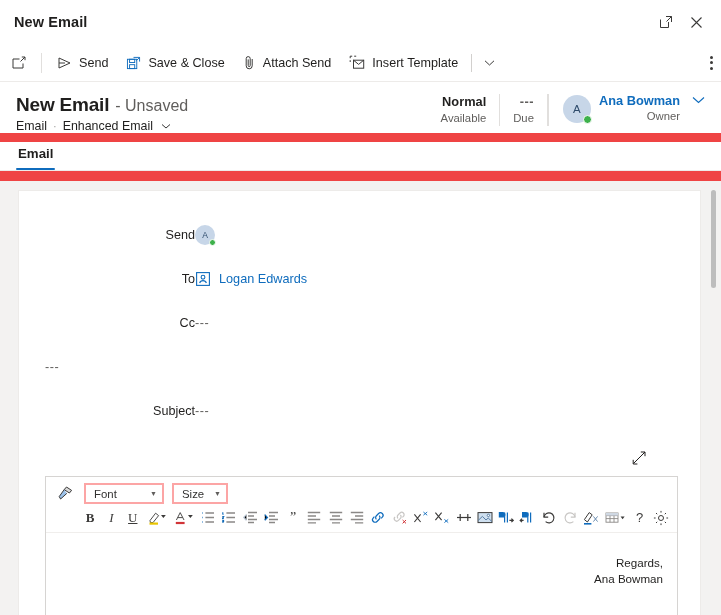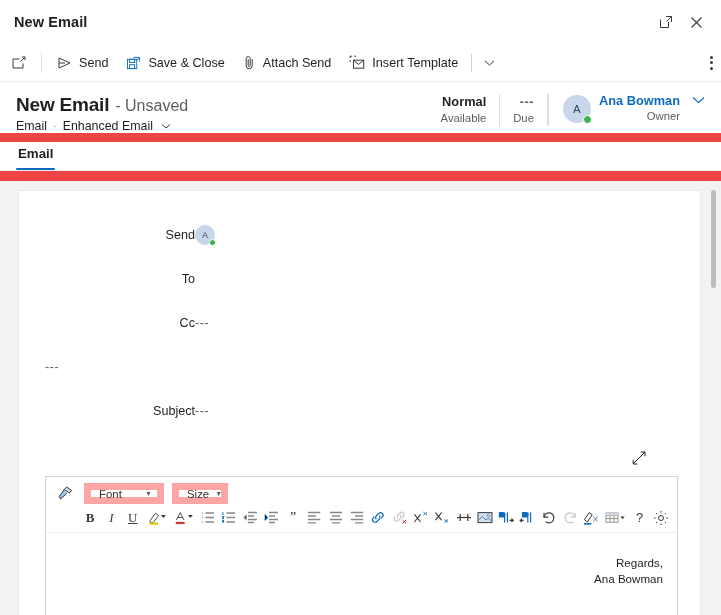--- a/index.html
+++ b/index.html
@@ -123,21 +123,21 @@
   .expand-row { display: flex; justify-content: flex-end; padding-right: 28px; margin-top: 14px; }
   .expand-btn { width: 22px; height: 22px; display: flex; align-items: center; justify-content: center; cursor: pointer; }
 
   
   .editor { margin-top: 7px; border: 1px solid #d6d4d2; background: #ffffff; margin-right: 0; }
   .ed-toolbar { padding: 6px 6px 4px 8px; border-bottom: 1px solid #f0eeec; }
   .ed-row1 { display: flex; align-items: center; gap: 8px; }
   .ed-row2 { display: flex; align-items: center; gap: 1px; padding-left: 26px; margin-top: 3px; flex-wrap: nowrap; }
   .ed-combo {
     display: flex; align-items: center; justify-content: space-between;
-    border: 7px solid #fca5a5; height: 21px; font-size: 11.4px; color: #323130;
+    border: 2px solid #fca5a5; height: 21px; font-size: 11.4px; color: #323130;
     padding: 0 5px 0 8px; cursor: pointer; background: #fff;
   }
   .ed-combo.font { width: 80px; }
   .ed-combo.size { width: 56px; }
   .ed-combo .car { font-size: 7px; color: #605e5c; margin-left: 6px; }
   .ed-btn {
     width: 22px; height: 21px; display: flex; align-items: center; justify-content: center;
     cursor: pointer; font-size: 12px; color: #3b3a39; border-radius: 2px;
   }
   .ed-btn.wide { width: 28px; }
@@ -320,20 +320,32 @@
             <span class="chip-avatar">
               <span>A</span>
               <span class="presence"></span>
             </span>
           </span>
         </div>
       </div>
 
       <div class="field">
         <div class="field-label">To</div>
+        <div class="field-value">
+          <span class="chip">
+            <span class="chip-icon">
+              <svg width="16" height="16" viewBox="0 0 16 16" fill="none" stroke="#0f6cbd" stroke-width="1.1">
+                <rect x="1.6" y="1.6" width="12.8" height="12.8"></rect>
+                <circle cx="8" cy="6.2" r="1.9"></circle>
+                <path d="M4.6 12 a3.6 3.6 0 0 1 6.8 0"></path>
+              </svg>
+            </span>
+            <span class="chip-name">Logan Edwards</span>
+          </span>
+        </div>
       </div>
 
       <div class="field">
         <div class="field-label">Cc</div>
         <div class="field-value">
           <span class="field-empty">---</span>
         </div>
       </div>
 
       <div class="field">

